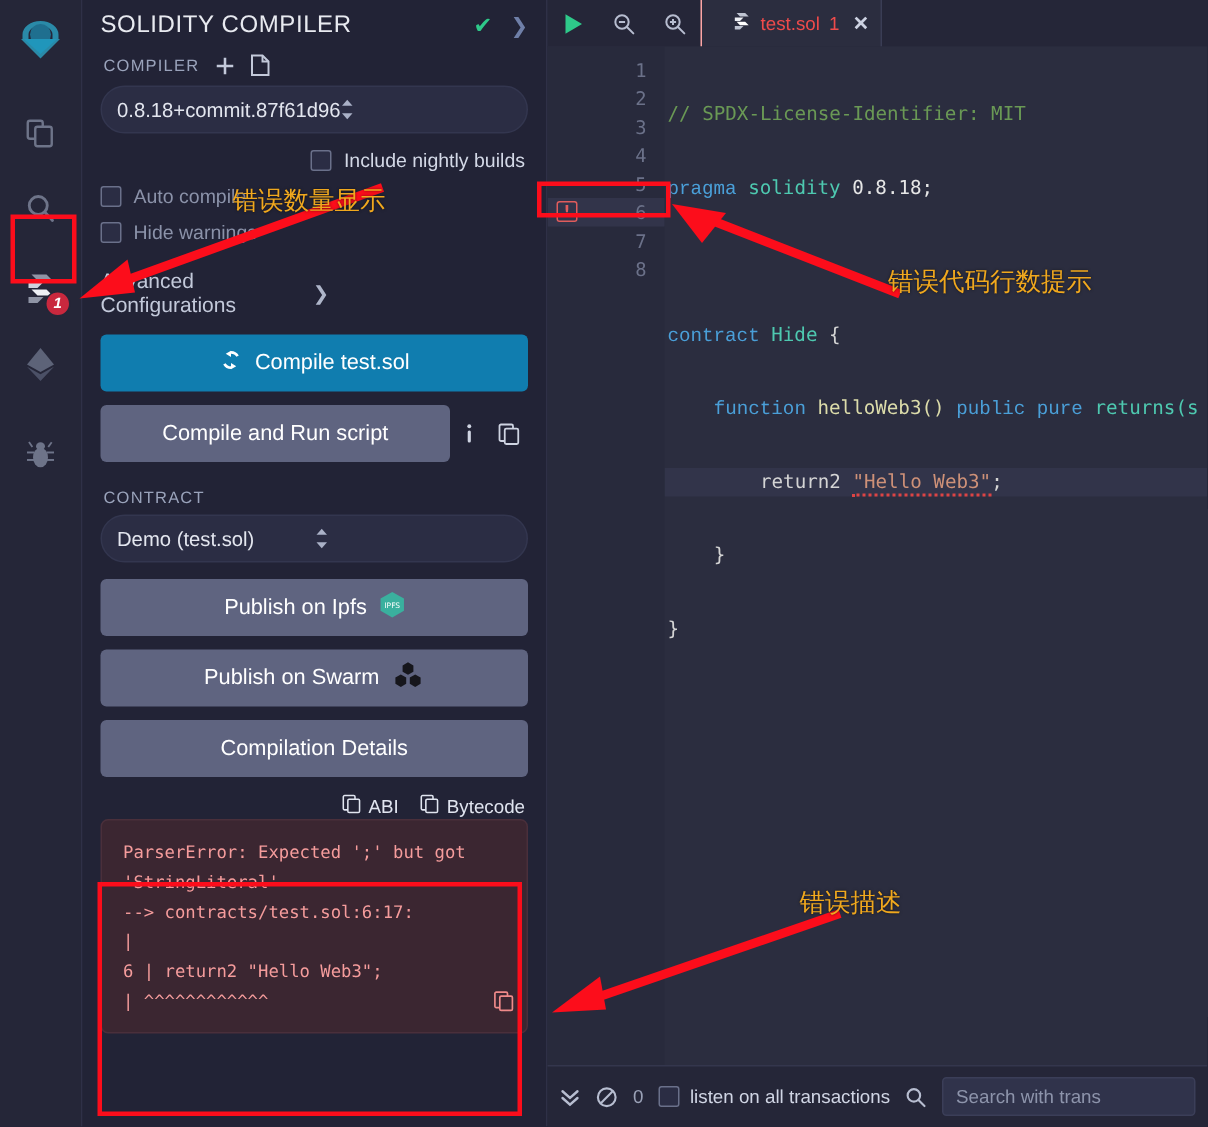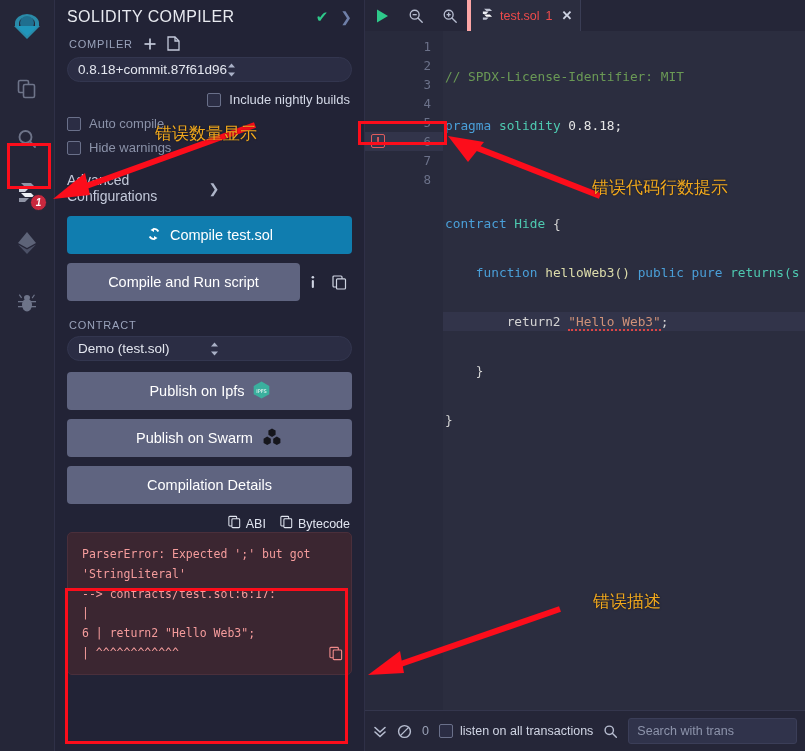--- a/index.html
+++ b/index.html
@@ -64,21 +64,21 @@
     display: flex; align-items: center; gap: 10px;
     padding: 6px 0 6px 2px;
     font-size: 11px; letter-spacing: .8px; color: #9aa3bb;
   }
   .sub-head .ic { color: #b9c0d4; display:flex; }
 
   .select-box {
     background: #2b2d44;
     border: 1px solid #33364f;
     border-radius: 16px;
-    height: 25px;
+    height: 32px;
     display: flex; align-items: center;
     padding: 0 10px;
     font-size: 13.5px; color: #e3e6ef;
     margin-bottom: 10px;
     cursor: pointer;
   }
   .select-box span { flex: 1; }
   .spin { display:flex; flex-direction: column; gap:2px; color:#aab1c7; }
 
   .cb-row { display: flex; align-items: center; gap: 8px; font-size: 13px; color: #d3d8e6; margin: 3px 0; }
@@ -158,23 +158,23 @@
   
   .editor-col { flex: 1; display: flex; flex-direction: column; height: 751px; min-width: 0; background:#2b2d3f; }
   .ed-toolbar {
     height: 31px; background: #252638;
     display: flex; align-items: center;
     flex-shrink: 0;
   }
   .ed-toolbar .tb-ic { width: 34px; height:31px; display:flex; align-items:center; justify-content:center; cursor:pointer; }
   .tab {
     height: 31px; display: flex; align-items: center; gap: 6px;
-    padding: 0 8px 0 10px;
+    padding: 0 8px 0 20px;
     background: #2b2d3f;
-    border-left: 4px solid #fca5a5; border-right: 1px solid #3a3d55;
+    border-left: 1px solid #fca5a5; border-right: 1px solid #3a3d55;
     font-size: 12.5px; color: #ef4b4b;
     cursor: pointer;
   }
   .tab .tabx { color: #cdd2e2; font-size: 13px; font-weight: bold; margin-left: 3px; }
 
   .code-area { flex: 1; display: flex; background: #2b2d3f; position: relative; overflow: hidden; }
   .gutter {
     width: 78px; background: #282a3c;
     font-family: "DejaVu Sans Mono", monospace;
     font-size: 12.5px; color: #6b7189;
@@ -195,21 +195,21 @@
     flex: 1; padding-top: 6px;
     font-family: "DejaVu Sans Mono", monospace;
     font-size: 12.8px;
     white-space: pre;
     overflow: hidden;
     position: relative;
   }
   .cl { height: 19px; line-height: 19px; padding-left: 2px; }
   .cl.hl { background: #32344a; }
   .c-com { color: #6a9955; }
-  .c-kw  { color: #4a9fd8; }
+  .c-kw  { color: #4a9fd8; font-family: Liberation Mono, monospace; }
   .c-type{ color: #4ec9b0; }
   .c-num { color: #e6e6e6; }
   .c-fn  { color: #dcdcaa; }
   .c-pln { color: #d4d4d4; }
   .c-str { color: #ce9178; border-bottom: 2px dotted #d44; }
 
   
   .terminal {
     height: 41px; background: #252638;
     border-top: 1px solid #34364d;
@@ -558,15 +558,15 @@
     <path d="M8 6 L44 12 L28 32 Z" fill="#fc0d1b"></path>
   </svg>
 
   <svg class="arrow" style="left:360px; top:595px;" width="220" height="90" viewBox="0 0 220 90">
     <line x1="200" y1="14" x2="32" y2="72" stroke="#fc0d1b" stroke-width="6"></line>
     <path d="M8 80 L40 56 L44 78 Z" fill="#fc0d1b"></path>
   </svg>
 
   <div class="anno" style="left:155px; top:122px;">错误数量显示</div>
   <div class="anno" style="left:592px; top:176px;">错误代码行数提示</div>
-  <div class="anno" style="left:593px; top:590px;">错误描述</div>
+  <div class="anno" style="left:533px; top:590px;">错误描述</div>
 
 </div>
 
 </body></html>

